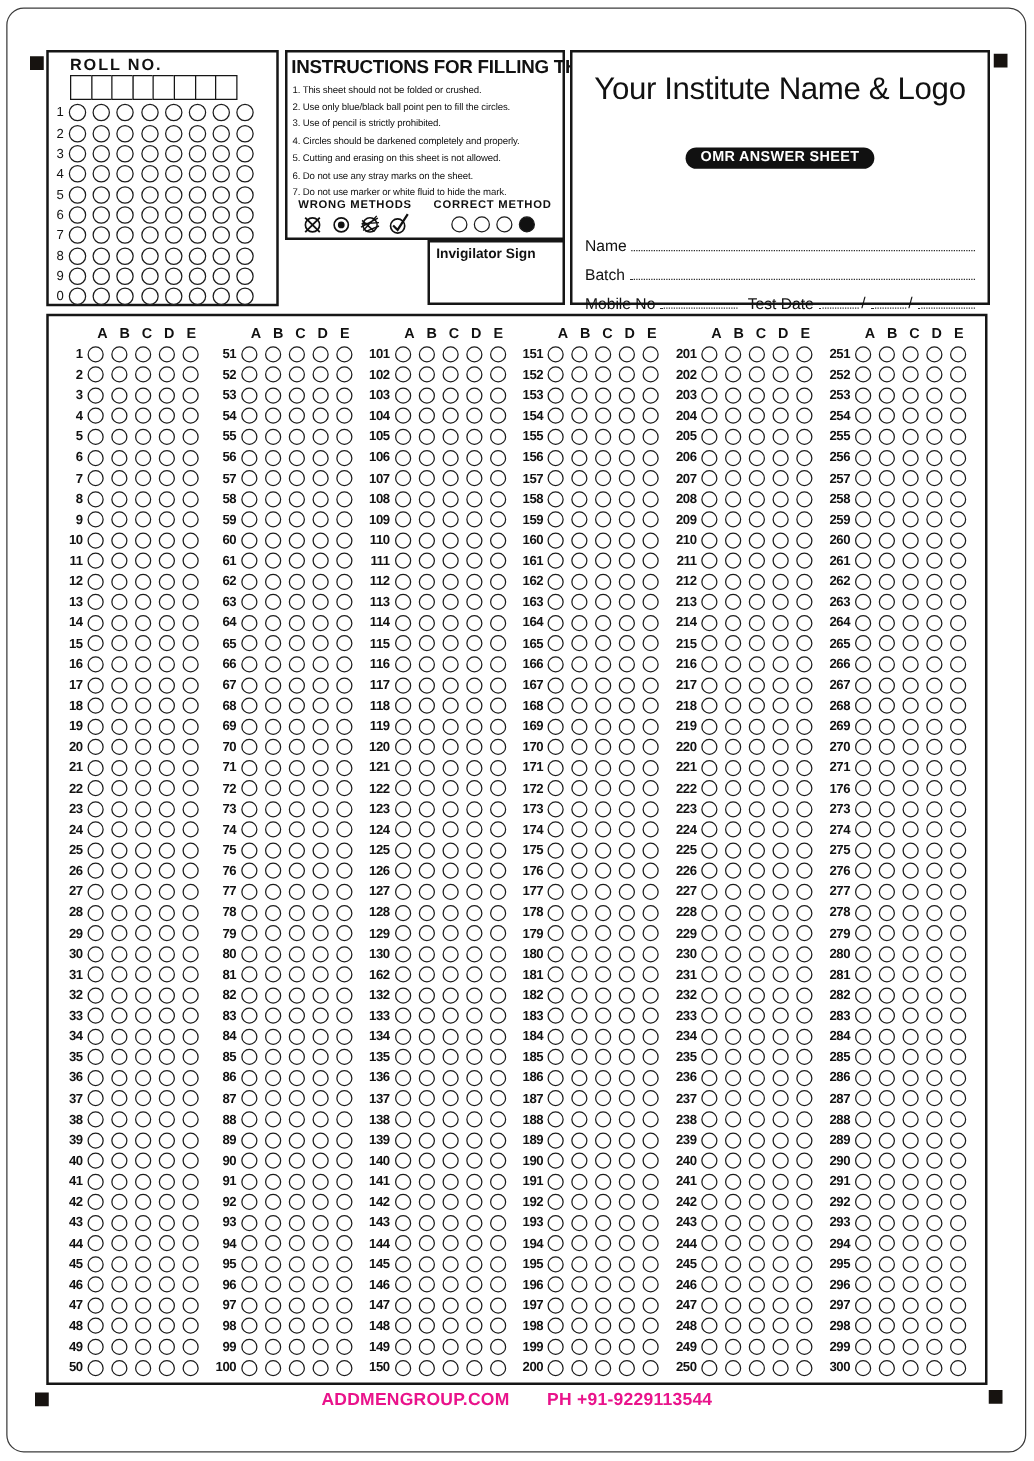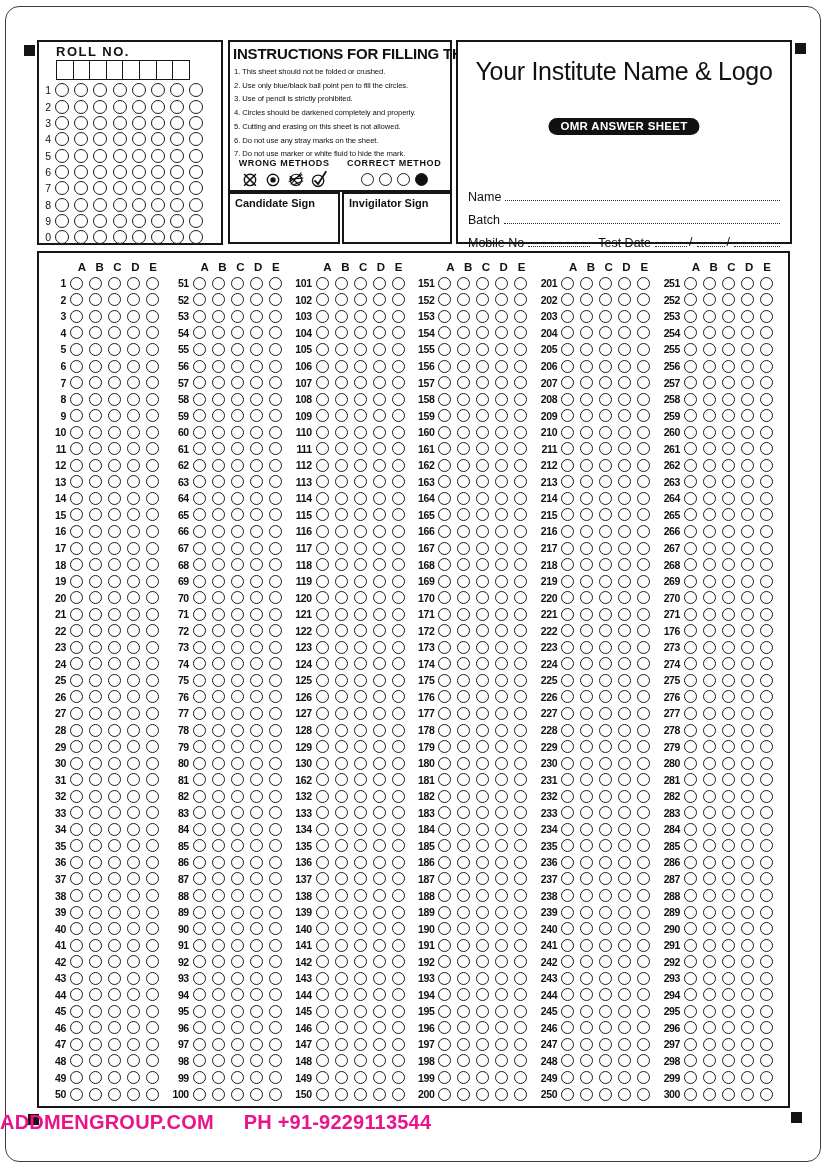--- a/index.html
+++ b/index.html
@@ -62,22 +62,22 @@
   .answer-grid { left:37px; top:251px; width:753px; height:857px; display:flex;
                  justify-content:space-between; padding:5px 9px 0 9px; }
   .answer-col { width:117px; }
   .col-head { display:flex; margin-left:28px; height:17px; align-items:center; }
   .col-head .letter { width:13px; margin-right:6px; text-align:center; font-weight:bold; font-size:11.5px; }
   .q-row { display:flex; align-items:center; height:16.56px; }
   .q-num { width:24px; text-align:right; font-weight:bold; font-size:10.5px; margin-right:4px; letter-spacing:-0.4px; }
   .q-bubble { width:13px; height:13px; margin-right:6px; }
 
   
-  .footer-note { position:absolute; left:0; right:0; top:1111px; 
-                 font-weight:bold; font-size:20px; letter-spacing:0.2px; }
+  .footer-note { position:absolute; left:0; right:0; top:1111px; text-align:center;
+                 font-weight:bold; font-size:14px; letter-spacing:0.2px; }
   .footer-note .gap { display:inline-block; width:30px; }
 </style>
 </head>
 <body>
 
 <div class="page">
   <div class="page-border"></div>
   <div class="corner-mark cm-tl"></div>
   <div class="corner-mark cm-tr"></div>
   <div class="corner-mark cm-bl"></div>
@@ -255,23 +255,20 @@
         <div class="method-symbols">
           <span class="bubble correct-circle"></span>
           <span class="bubble correct-circle"></span>
           <span class="bubble correct-circle"></span>
           <span class="bubble correct-circle filled"></span>
         </div>
       </div>
     </div>
   </section>
 
-  <section class="panel sign-candidate">
-    <div class="sign-label">Candidate Sign</div>
-  </section>
   <section class="panel sign-invigilator">
     <div class="sign-label">Invigilator Sign</div>
   </section>
 
   <section class="panel institute-panel">
     <div class="institute-name">Your Institute Name &amp; Logo</div>
     <div class="omr-badge">OMR ANSWER SHEET</div>
     <div class="fields">
       <div class="field-row">
         <span>Name</span>

